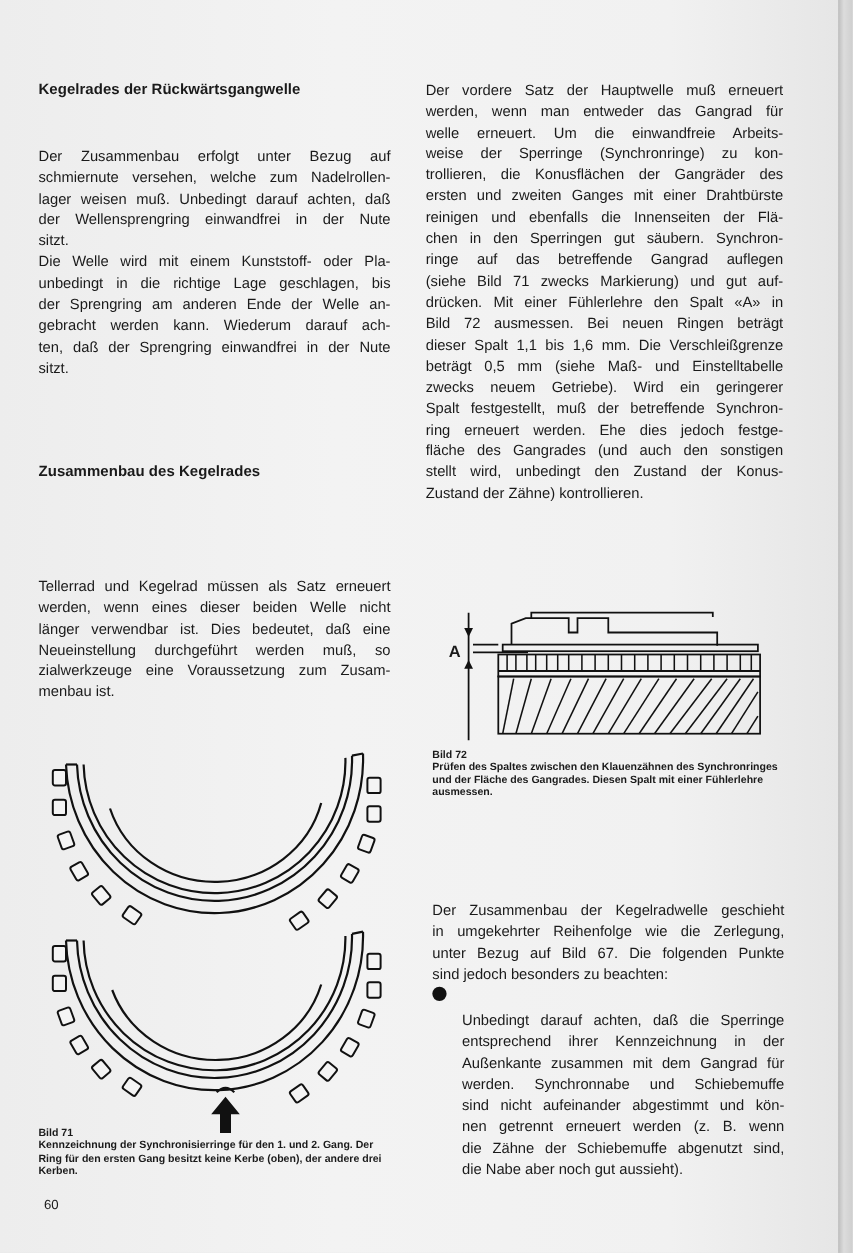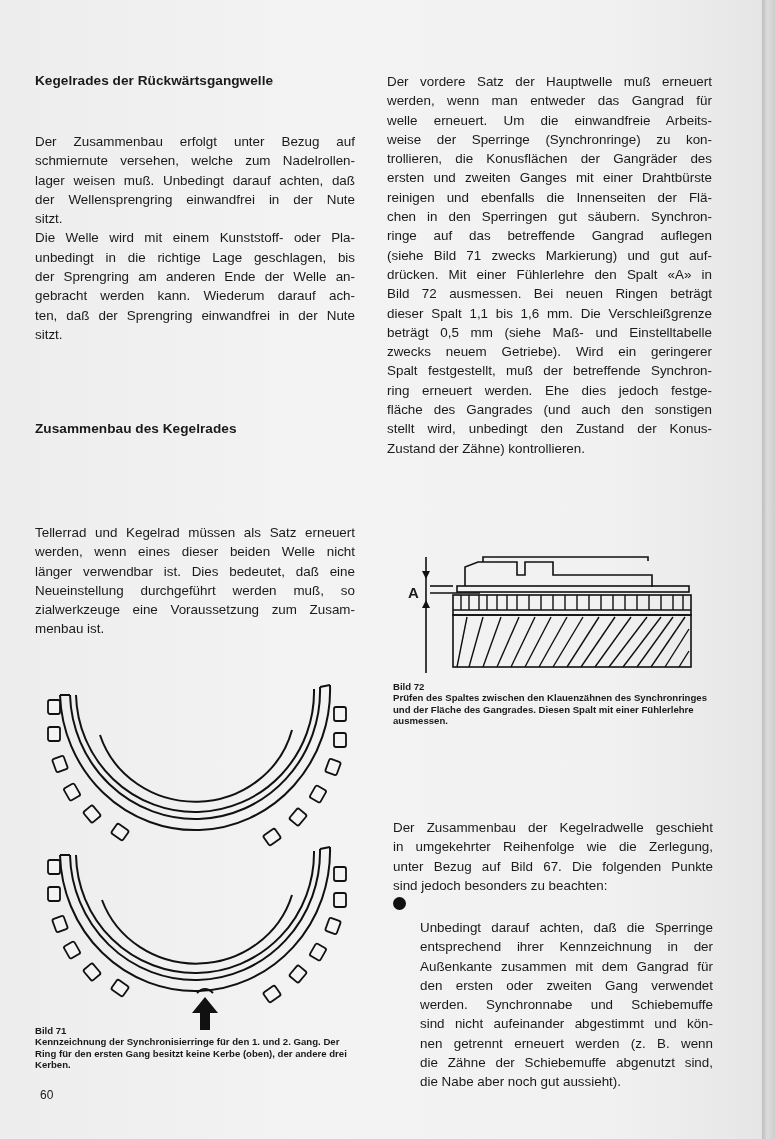--- a/index.html
+++ b/index.html
@@ -223,19 +223,18 @@
   <span class="line">in umgekehrter Reihenfolge wie die Zerlegung,</span>
   <span class="line">unter Bezug auf Bild 67. Die folgenden Punkte</span>
   <span class="line last">sind jedoch besonders zu beachten:</span>
 </div>
 
 <div class="bullet" style="left:393px;top:897px;"></div>
 <div class="para" style="left:420px;top:918px;width:293px;">
   <span class="line">Unbedingt darauf achten, daß die Sperringe</span>
   <span class="line">entsprechend ihrer Kennzeichnung in der</span>
   <span class="line">Außenkante zusammen mit dem Gangrad für</span>
-  <span class="line">den ersten oder zweiten Gang verwendet</span>
   <span class="line">werden. Synchronnabe und Schiebemuffe</span>
   <span class="line">sind nicht aufeinander abgestimmt und kön-</span>
   <span class="line">nen getrennt erneuert werden (z. B. wenn</span>
   <span class="line">die Zähne der Schiebemuffe abgenutzt sind,</span>
   <span class="line last">die Nabe aber noch gut aussieht).</span>
 </div>
 
 </body></html>

